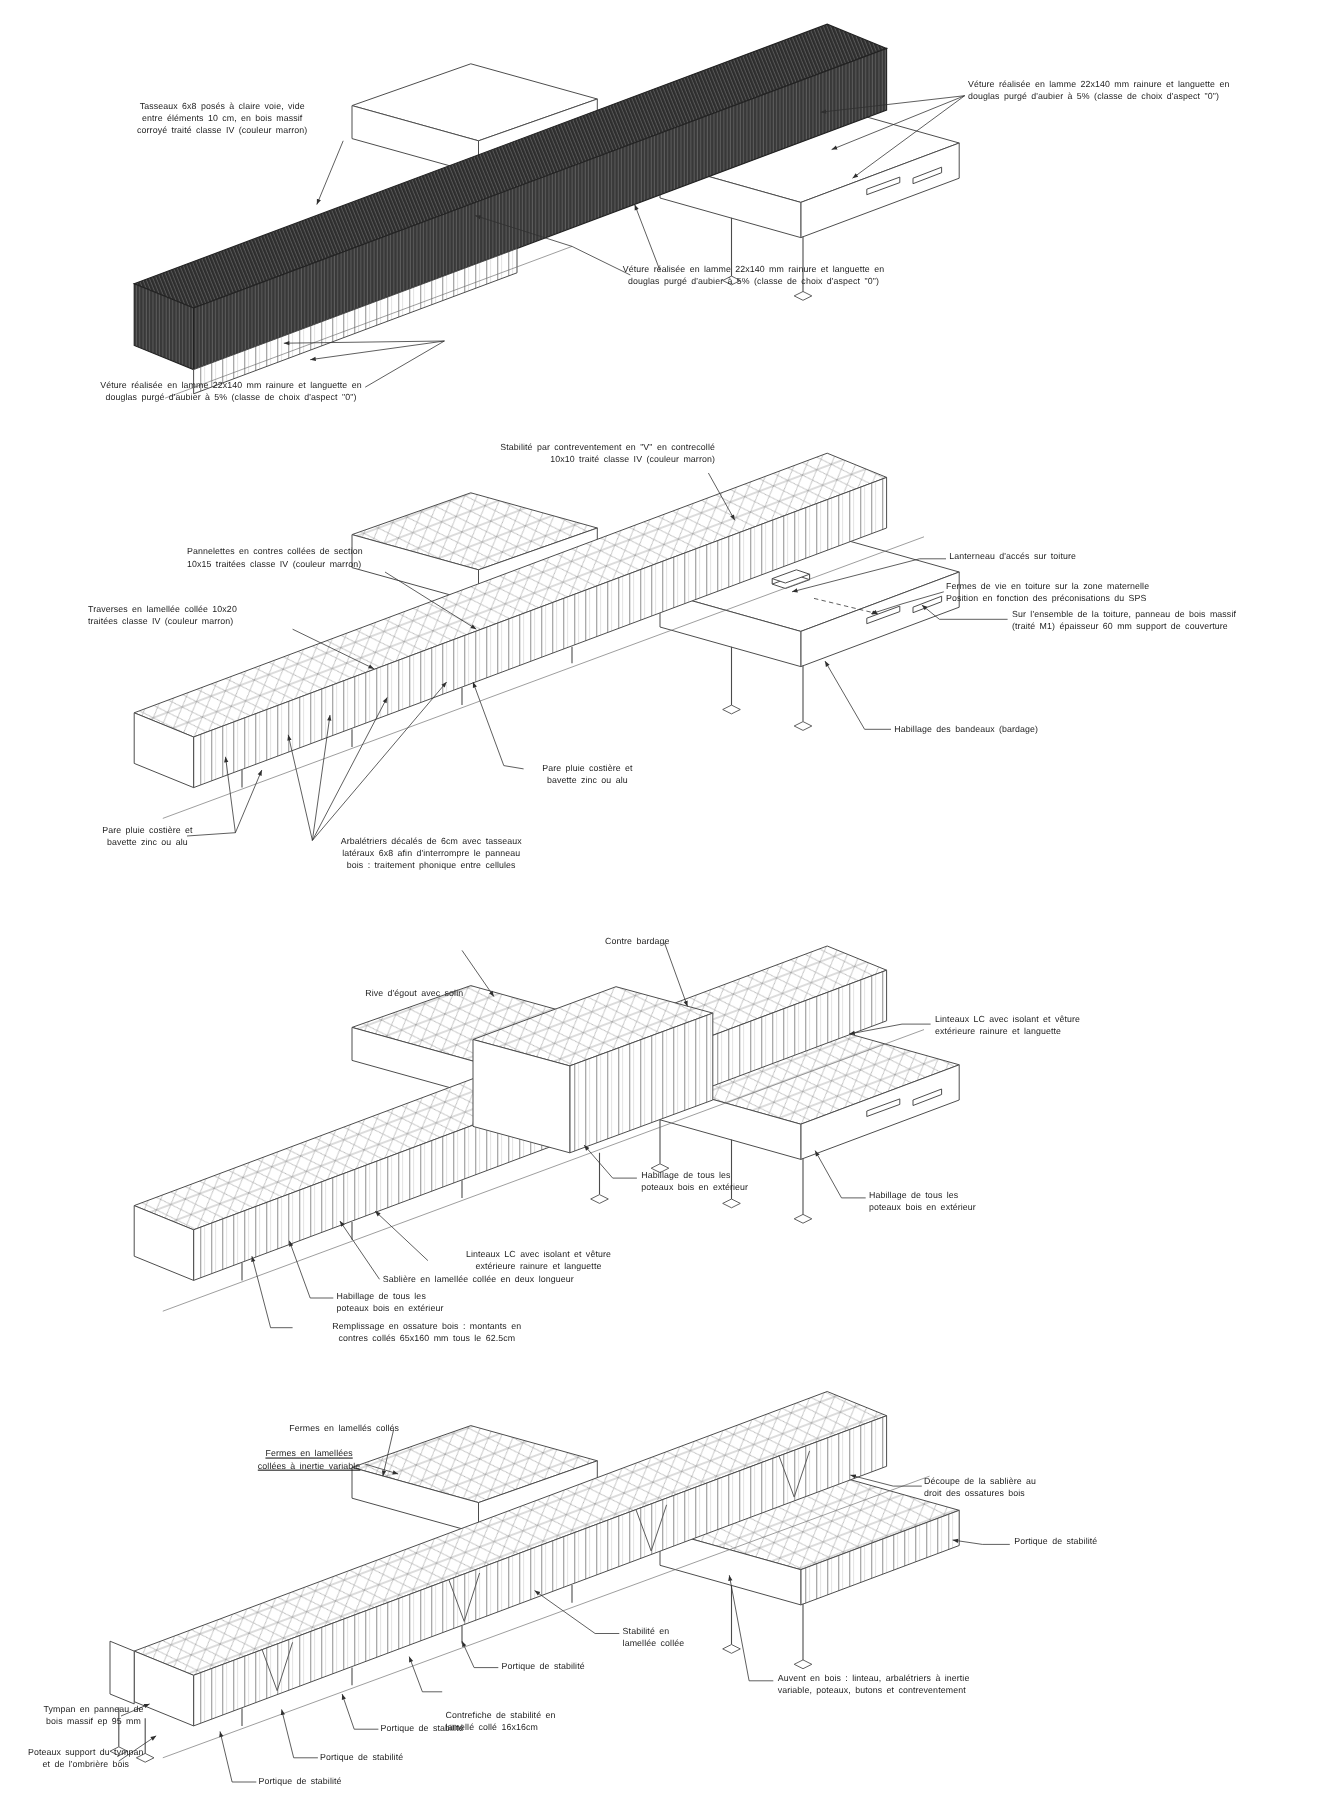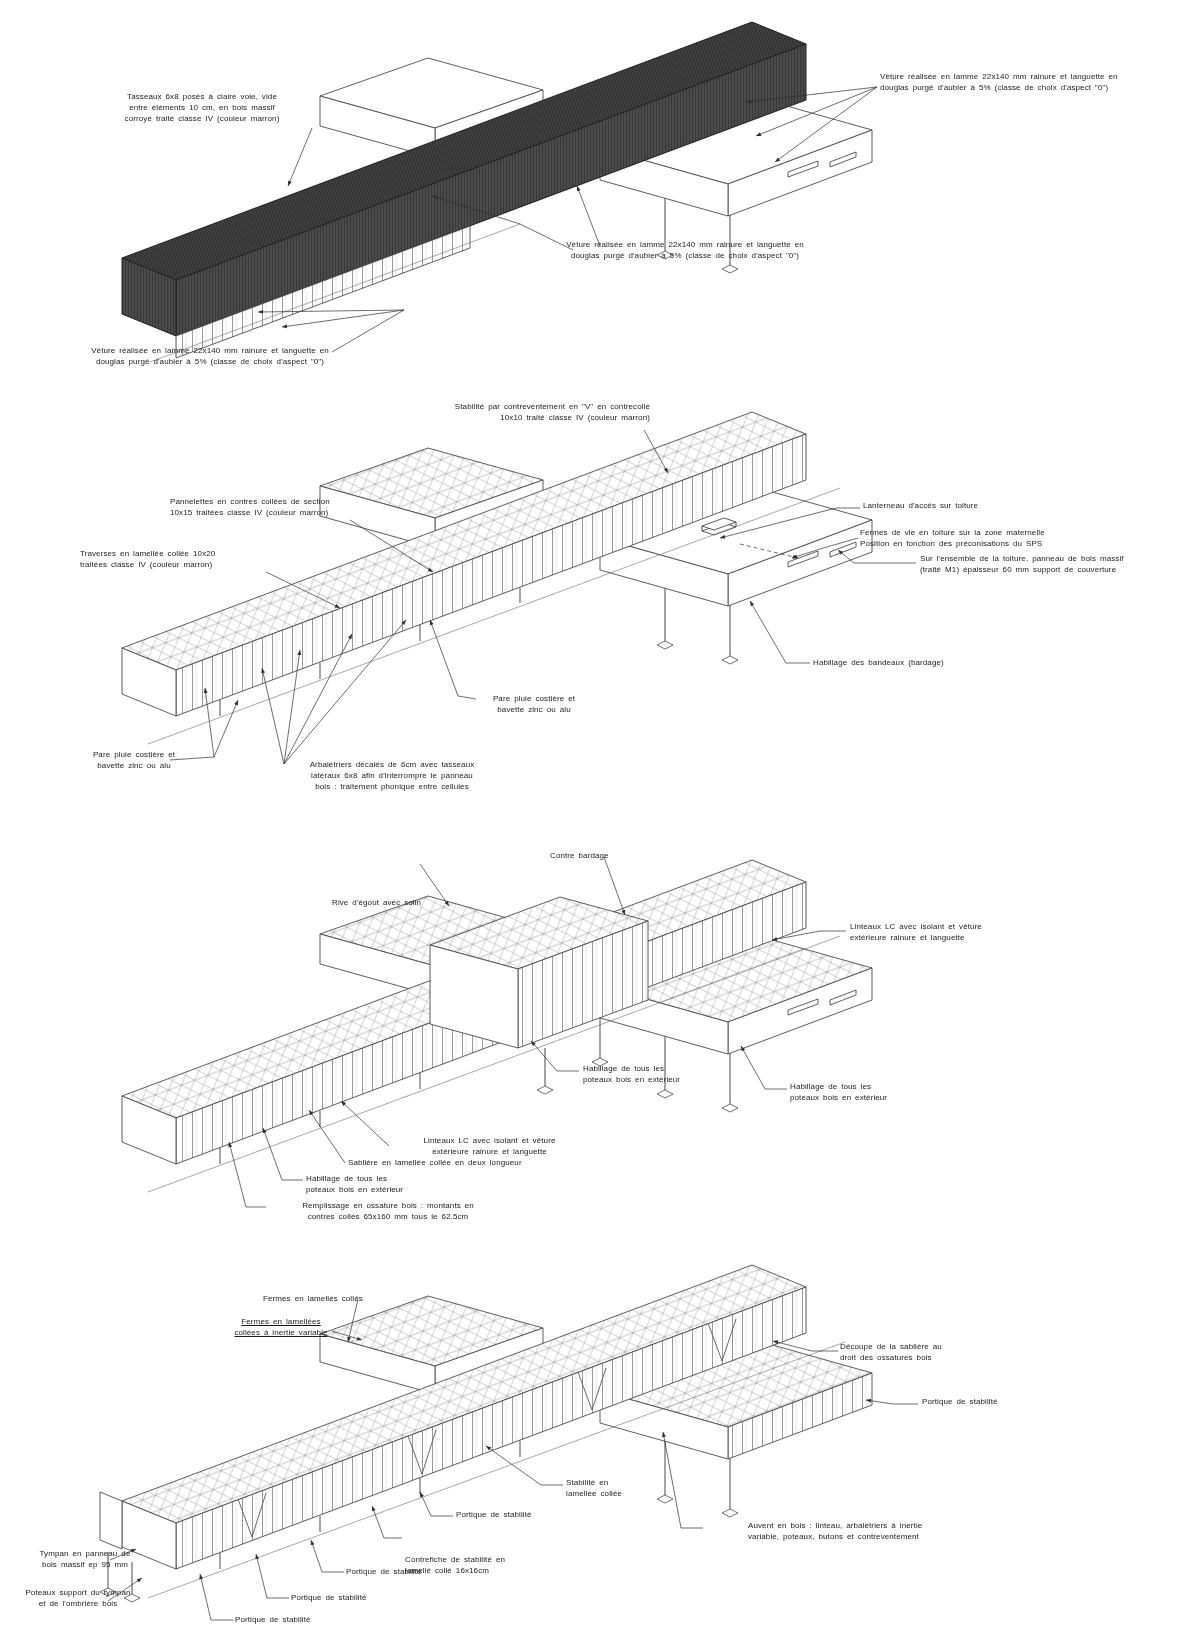--- a/index.html
+++ b/index.html
@@ -258,21 +258,21 @@
 <div class="lbl c" style="left:216px;top:1317px;width:130px;text-decoration:underline;">Fermes en lamellées
 collées à inertie variable</div>
 <div class="lbl" style="left:840px;top:1342px;">Découpe de la sablière au
 droit des ossatures bois</div>
 <div class="lbl" style="left:922px;top:1397px;">Portique de stabilité</div>
 <div class="lbl" style="left:566px;top:1478px;">Stabilité en
 lamellée collée</div>
 <div class="lbl" style="left:456px;top:1510px;">Portique de stabilité</div>
 <div class="lbl" style="left:405px;top:1531px;margin-top:24px;">Contrefiche de stabilité en
 lamellé collé 16x16cm</div>
-<div class="lbl" style="left:748px;top:1521px;">Auvent en bois : linteau, arbalétriers à inertie
+<div class="lbl" style="left:707px;top:1521px;">Auvent en bois : linteau, arbalétriers à inertie
 variable, poteaux, butons et contreventement</div>
 <div class="lbl" style="left:346px;top:1567px;">Portique de stabilité</div>
 <div class="lbl c" style="left:24px;top:1549px;width:122px;">Tympan en panneau de
 bois massif ep 95 mm</div>
 <div class="lbl" style="left:291px;top:1593px;">Portique de stabilité</div>
 <div class="lbl c" style="left:12px;top:1588px;width:132px;">Poteaux support du tympan
 et de l'ombrière bois</div>
 <div class="lbl" style="left:235px;top:1615px;">Portique de stabilité</div>
 
 </div>

